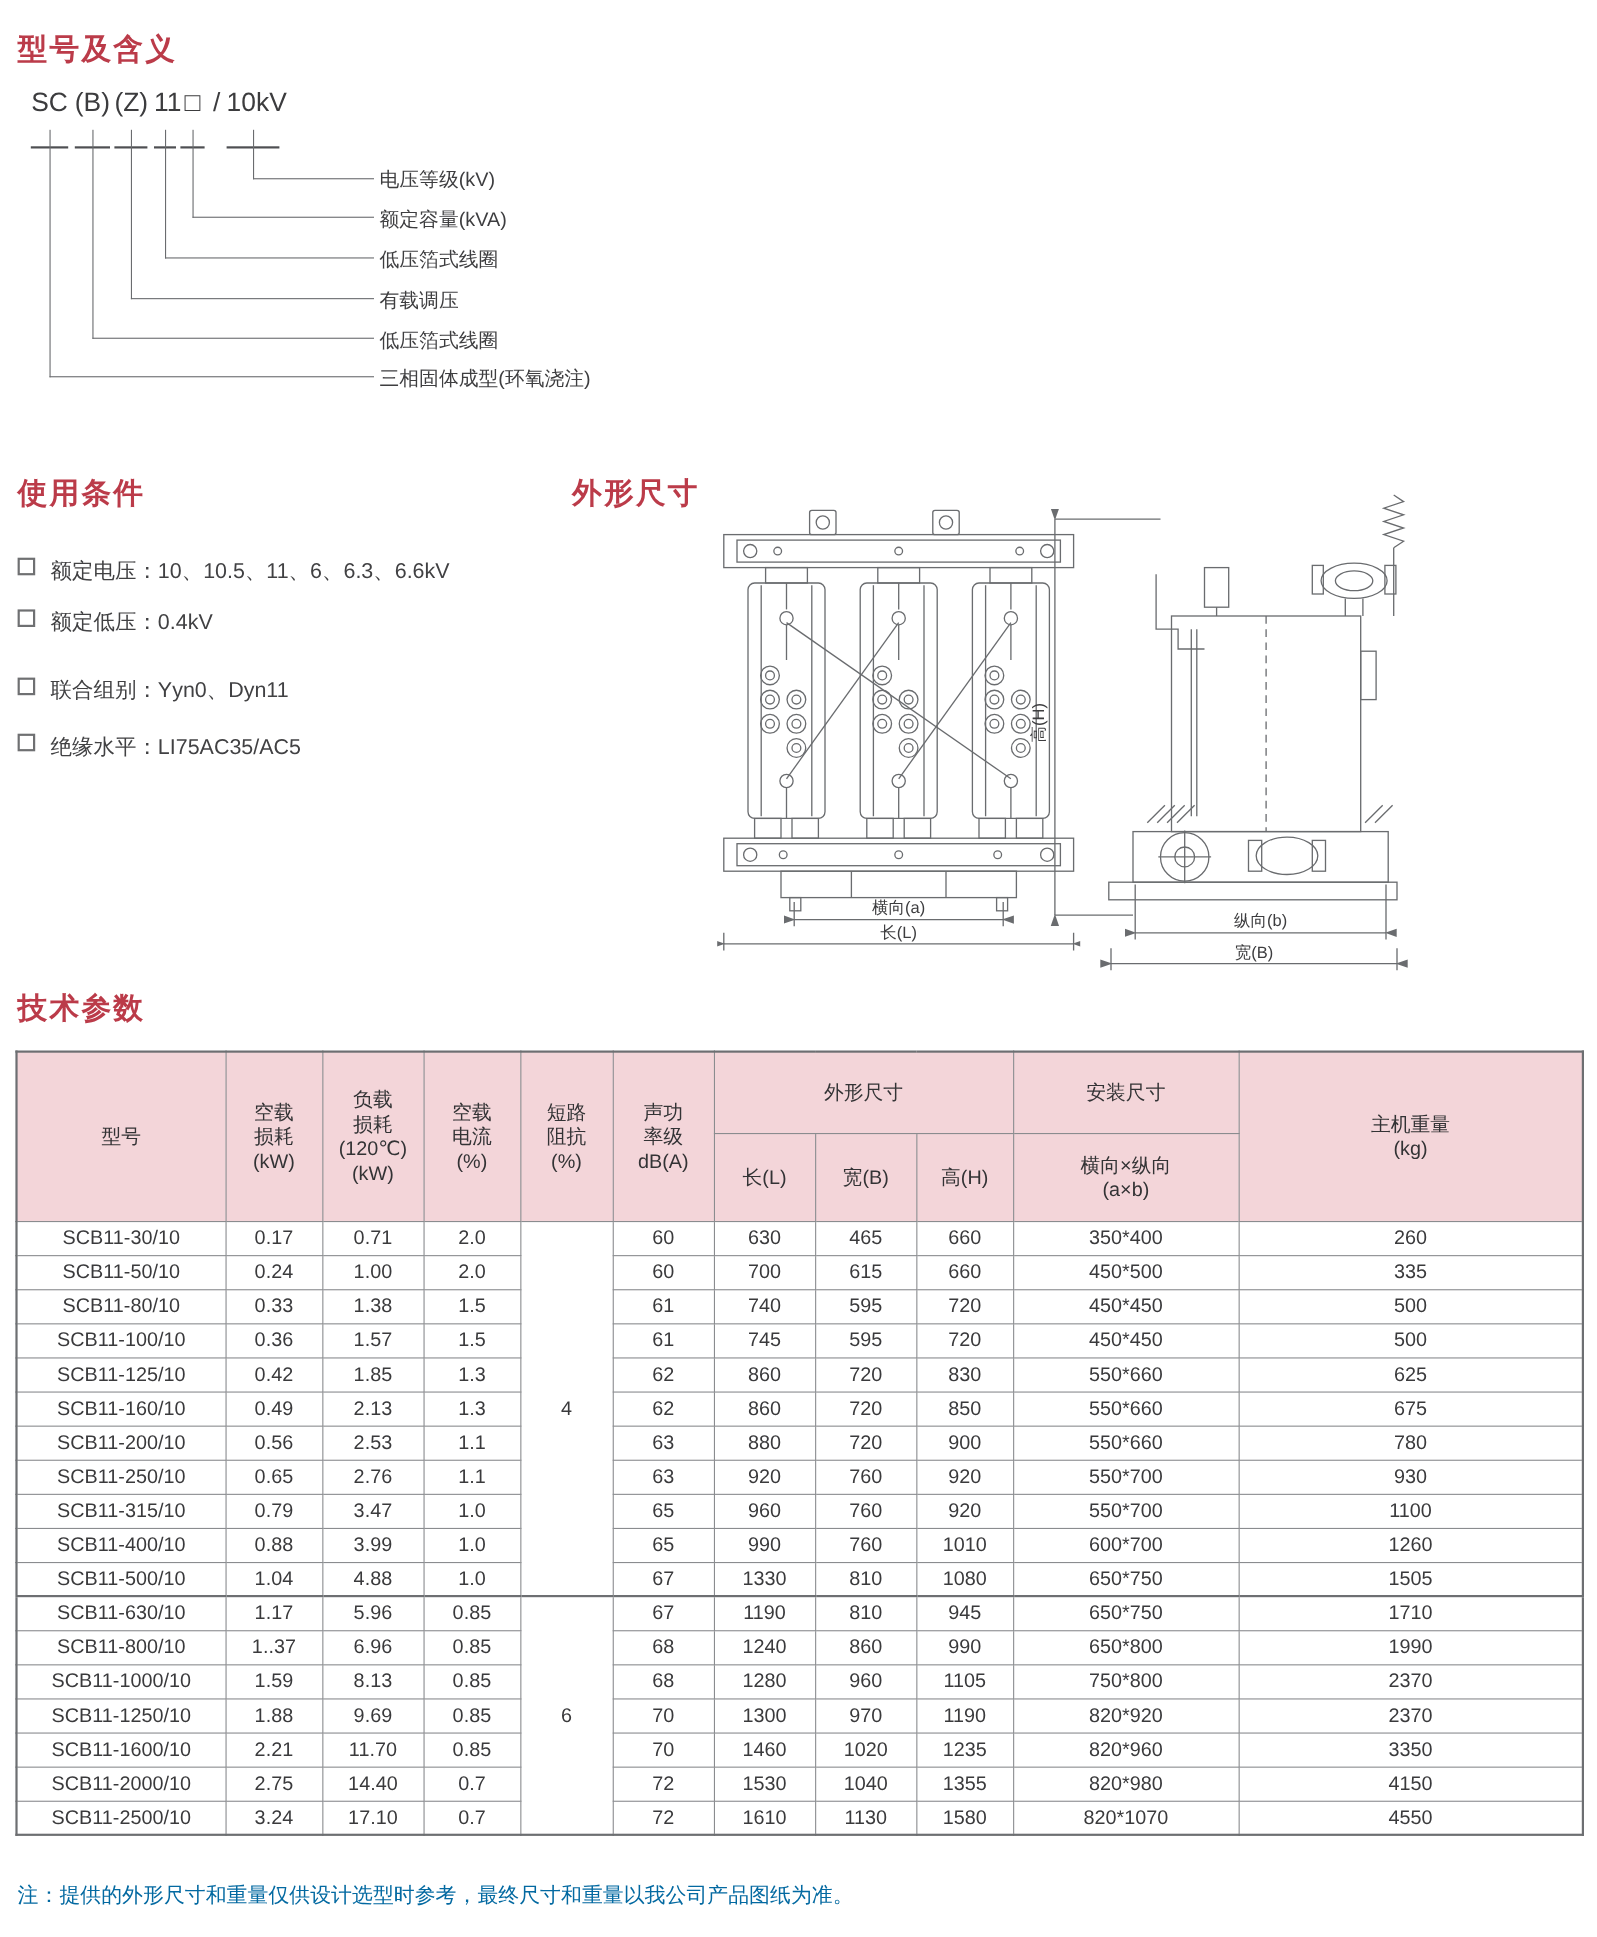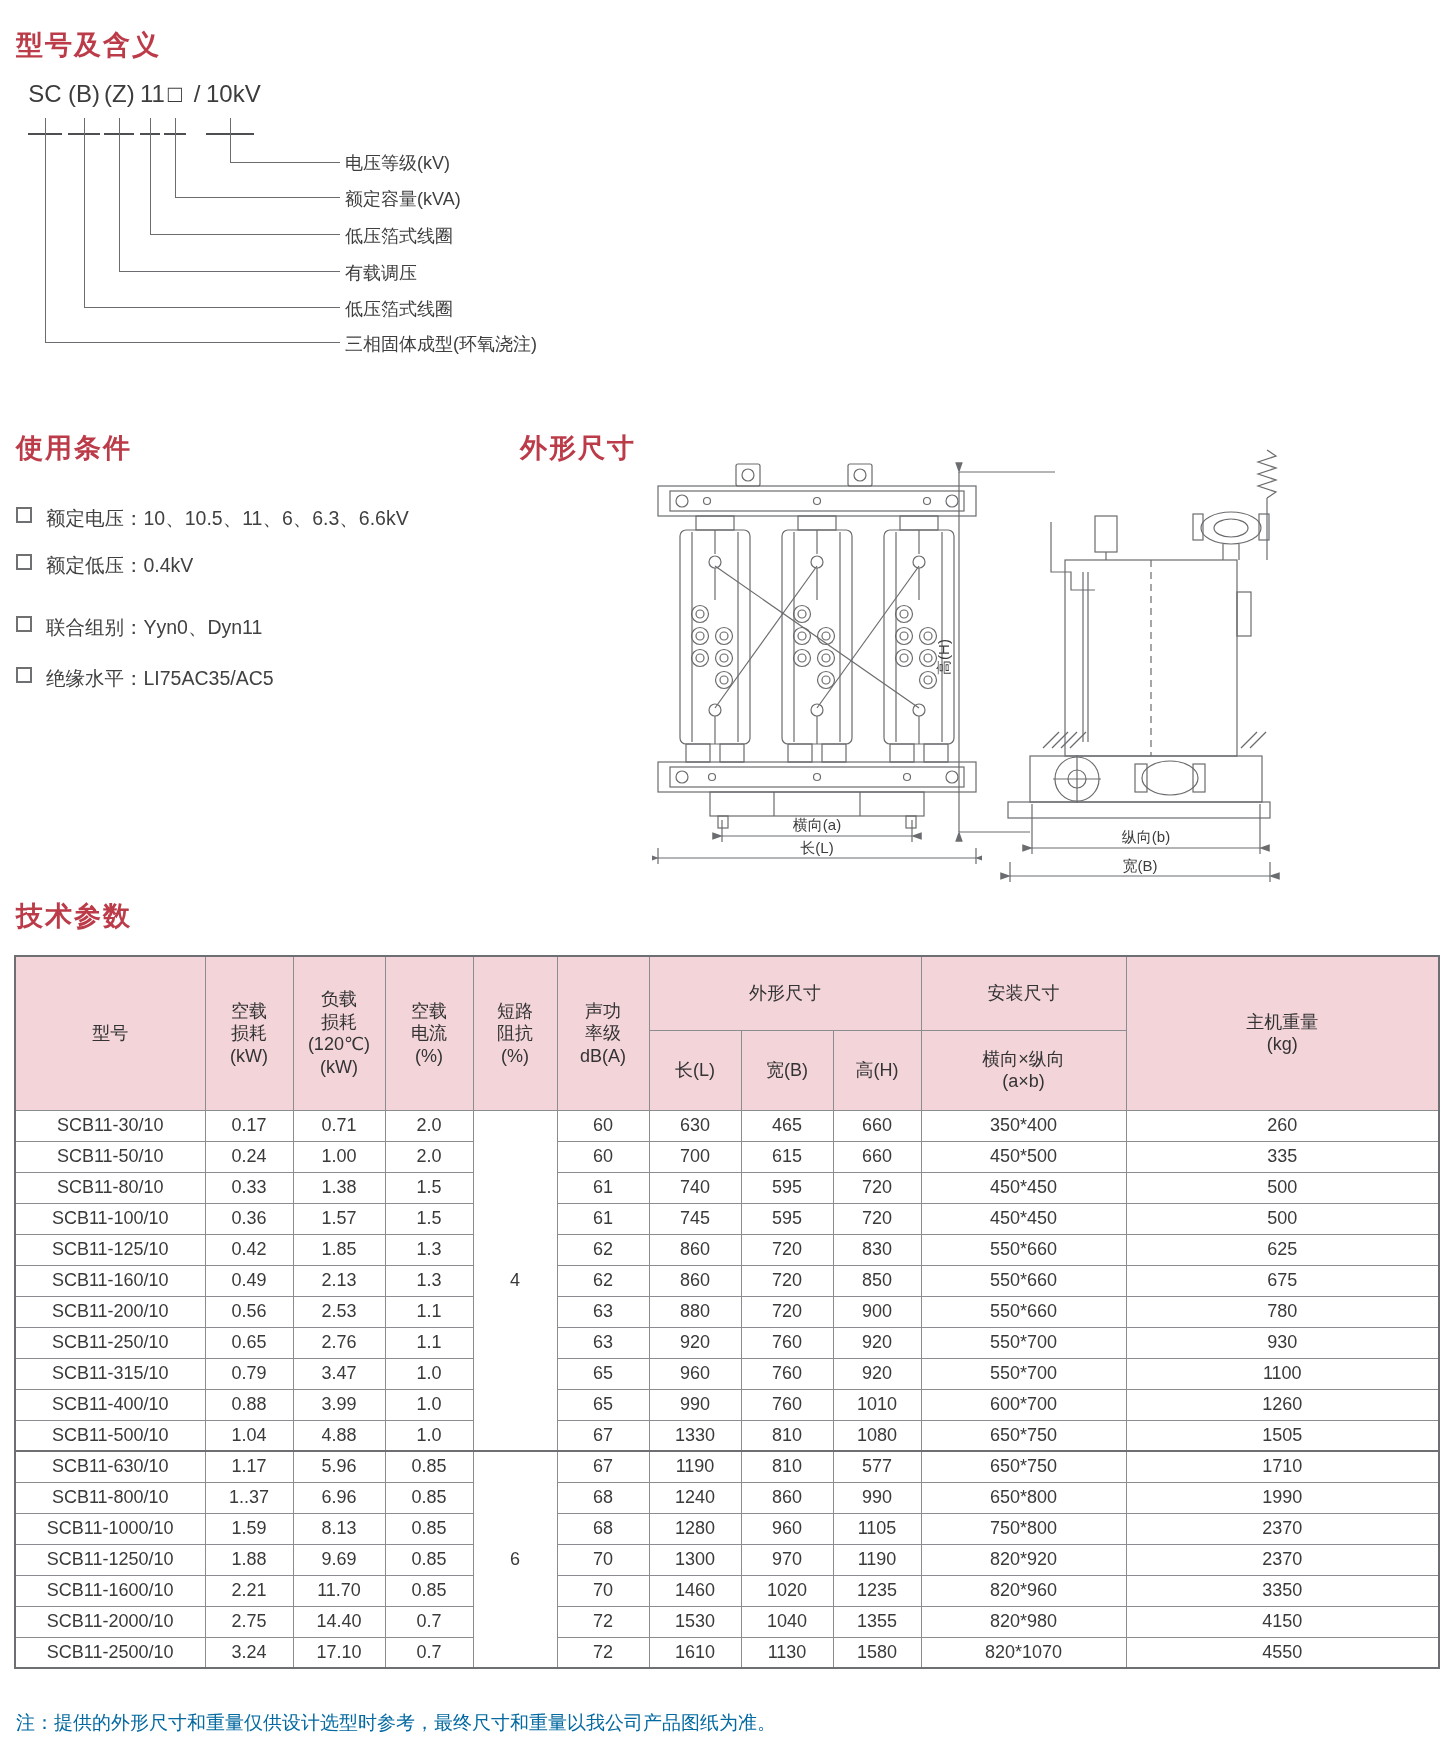--- a/index.html
+++ b/index.html
@@ -472,21 +472,21 @@
         </tr>
         <tr class="group-start">
           <td>SCB11-630/10</td>
           <td>1.17</td>
           <td>5.96</td>
           <td>0.85</td>
           <td rowspan="7">6</td>
           <td>67</td>
           <td>1190</td>
           <td>810</td>
-          <td>577</td>
+          <td>945</td>
           <td>650*750</td>
           <td>1710</td>
         </tr>
         <tr>
           <td>SCB11-800/10</td>
           <td>1..37</td>
           <td>6.96</td>
           <td>0.85</td>
           <td>68</td>
           <td>1240</td>

